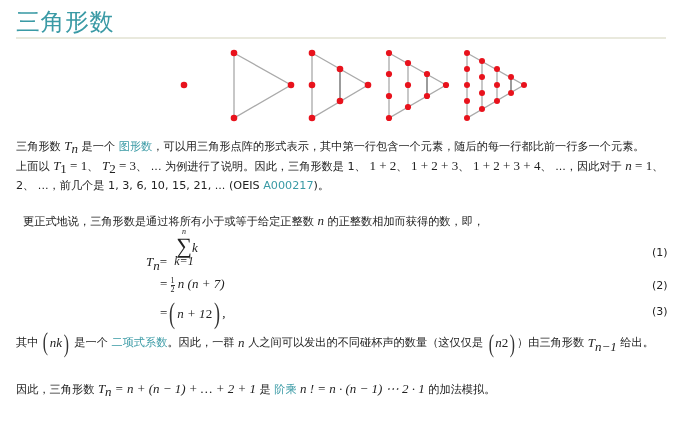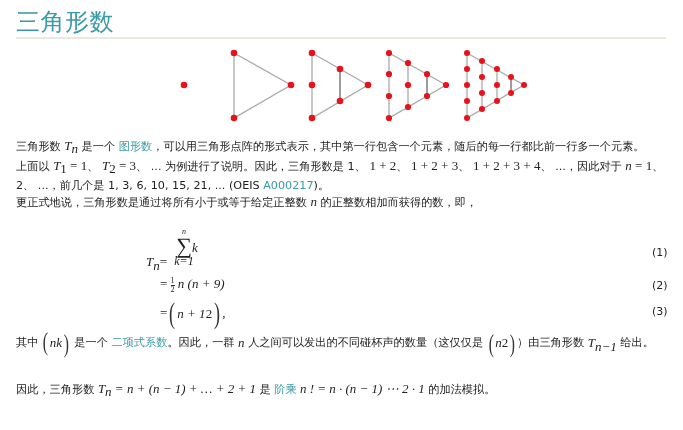--- a/index.html
+++ b/index.html
@@ -83,42 +83,42 @@
 <div class="p" style="top:137px;">
   <span>三角形数 </span><span class="mi">T</span><sub class="mi">n</sub><span> 是一个 </span><span class="link">图形数</span><span>，可以用三角形点阵的形式表示，其中第一行包含一个元素，随后的每一行都比前一行多一个元素。</span>
 </div>
 <div class="p" style="top:157px;">
   <span>上面以 </span><span class="mi">T</span><sub class="m">1</sub><span class="m"> = 1</span><span>、 </span><span class="mi">T</span><sub class="m">2</sub><span class="m"> = 3</span><span>、 ... 为例进行了说明。因此，三角形数是 1、 </span><span class="m">1 + 2</span><span>、 </span><span class="m">1 + 2 + 3</span><span>、 </span><span class="m">1 + 2 + 3 + 4</span><span>、 ...，因此对于 </span><span class="mi">n</span><span class="m"> = 1</span><span>、</span>
 </div>
 <div class="p" style="top:177px;">
   <span>2、 ...，前几个是 1, 3, 6, 10, 15, 21, ... (OEIS </span><span class="link">A000217</span><span>)。</span>
 </div>
 
-<div class="p" style="top:193px;">
+<div class="p" style="top:212px;margin-left:7px;">
   <span>更正式地说，三角形数是通过将所有小于或等于给定正整数 </span><span class="mi">n</span><span> 的正整数相加而获得的数，即，</span>
 </div>
 
 <div class="eqn" style="left:146px; top:254px;">
   <span class="mi">T</span><sub class="mi">n</sub><span>=</span>
 </div>
 <div class="eqn" style="left:174px; top:228px; width:20px; text-align:center;">
   <div class="mi" style="font-size:8px; line-height:8px;">n</div>
   <div style="font-size:22px; line-height:20px;">∑</div>
   <div class="mi" style="font-size:12px; line-height:10px;">k=1</div>
 </div>
 <div class="eqn mi" style="left:192px; top:240px;">k</div>
 <div class="eqno" style="top:246px;">(1)</div>
 
 <div class="eqn" style="left:160px; top:276px;">
   <span>=</span>
   <span style="display:inline-flex; flex-direction:column; align-items:center; vertical-align:middle; font-size:8px; line-height:8px;">
     <span style="border-bottom:1px solid #333;">1</span>
     <span>2</span>
   </span>
-  <span class="mi">n (n + 9)</span>
+  <span class="mi">n (n + 7)</span>
 </div>
 <div class="eqno" style="top:279px;">(2)</div>
 
 <div class="eqn" style="left:160px; top:296px;">
   <span style="vertical-align:middle;">=</span><span class="paren">(</span><span class="stack">
       <span class="mi">n + 1</span>
       <span>2</span>
     </span><span class="paren">)</span><span style="vertical-align:middle;">,</span>
 </div>
 <div class="eqno" style="top:305px;">(3)</div>

